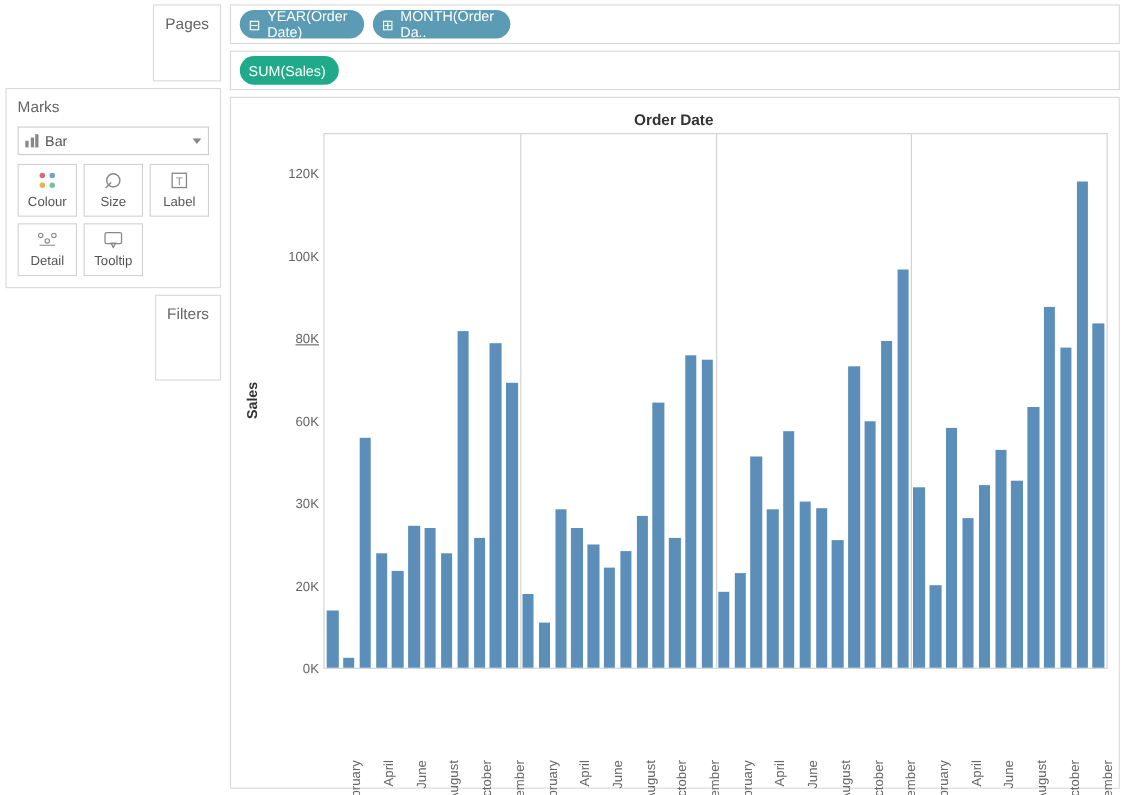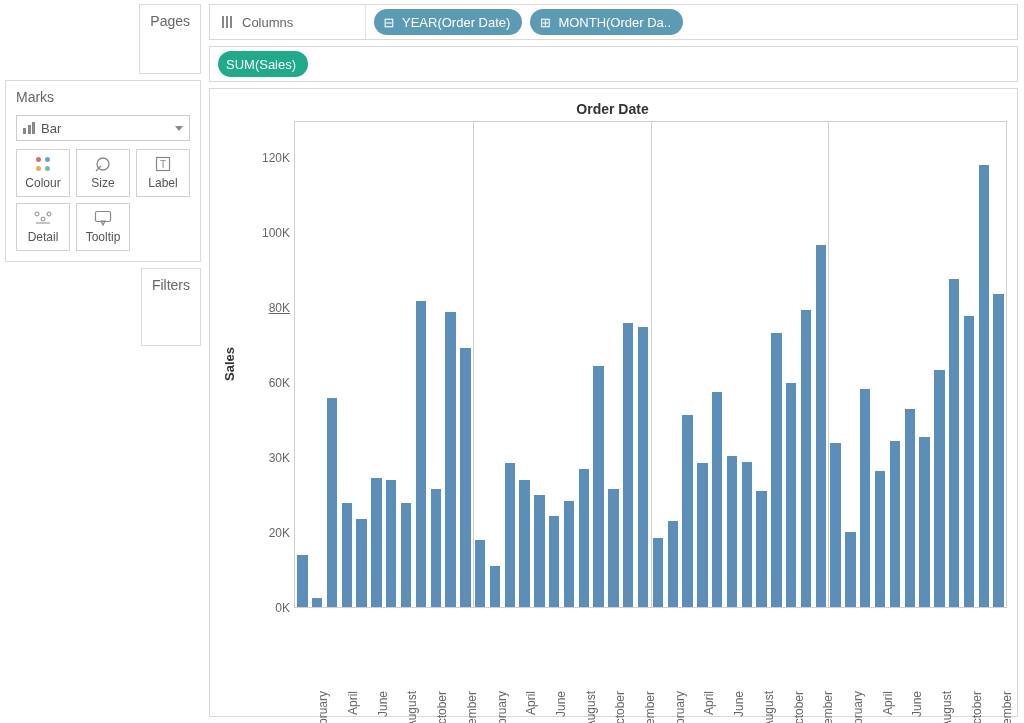--- a/index.html
+++ b/index.html
@@ -240,28 +240,20 @@
         </div>
       </div>
     </div>
     <div class="panel filters">
       <div class="panel-title">Filters</div>
     </div>
   </div>
 
   <div class="right">
     <div class="shelf">
-      <div class="shelf-label">
-        <svg width="14" height="14">
-            <line x1="3" y1="1" x2="3" y2="13" stroke="#888" stroke-width="2"></line>
-            <line x1="7" y1="1" x2="7" y2="13" stroke="#888" stroke-width="2"></line>
-            <line x1="11" y1="1" x2="11" y2="13" stroke="#888" stroke-width="2"></line>
-          </svg>
-        <span>Columns</span>
-      </div>
       <div class="shelf-body">
         <div class="pill blue">
           <span class="glyph">⊟</span>
           <span>YEAR(Order Date)</span>
         </div>
         <div class="pill blue">
           <span class="glyph">⊞</span>
           <span>MONTH(Order Da..</span>
         </div>
       </div>

